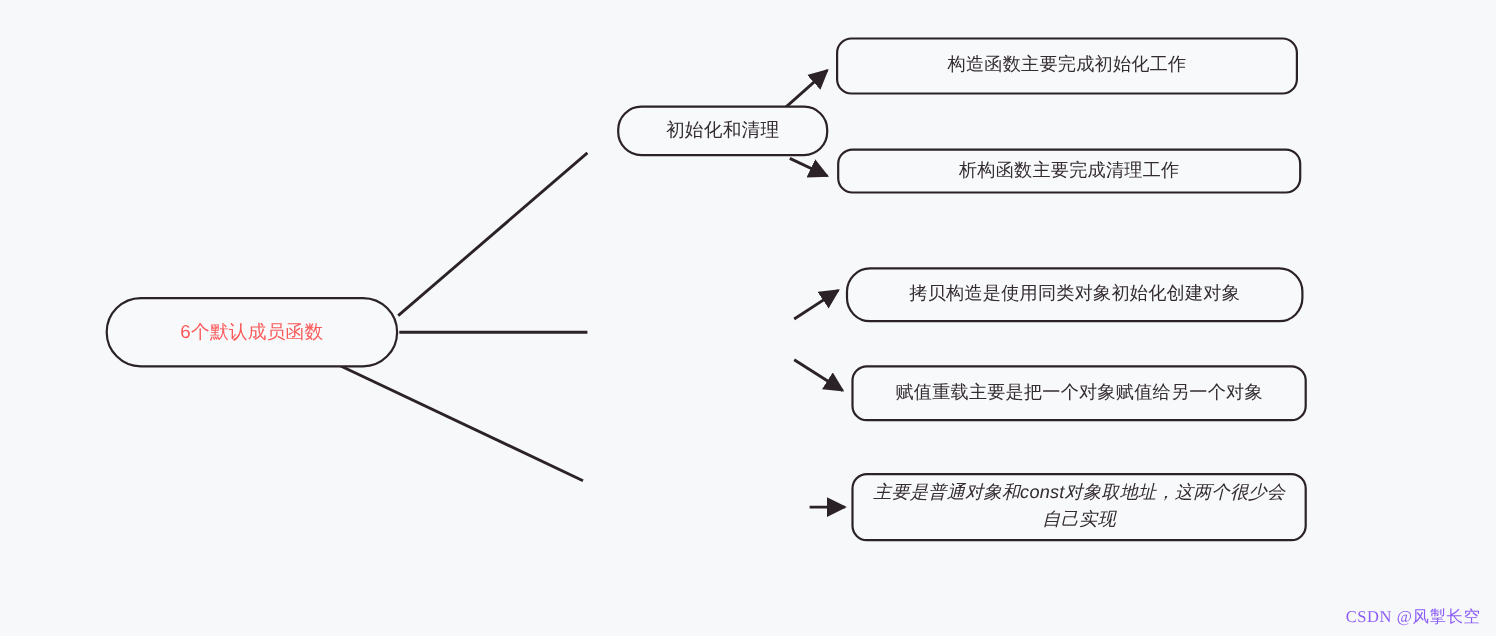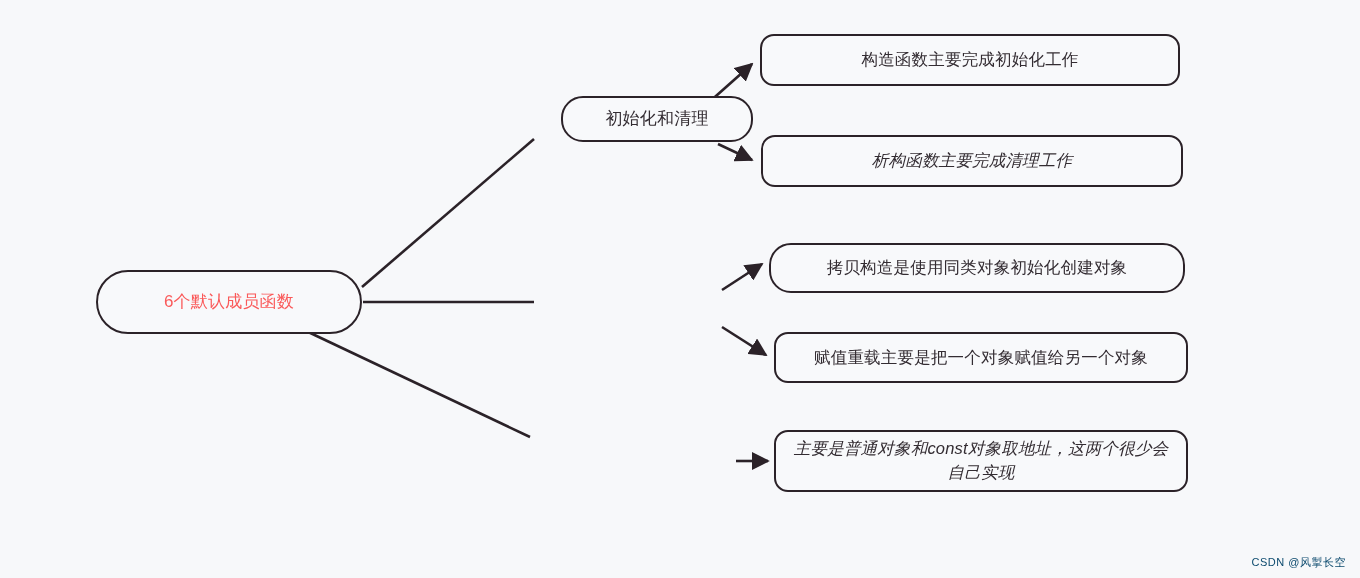--- a/index.html
+++ b/index.html
@@ -52,24 +52,25 @@
     font-size: 16.5px;
   }
   .node-label {
     display: block;
     width: 100%;
   }
   .watermark {
     position: absolute;
     right: 14px;
     bottom: 8px;
-    color: #0c4a6e;
-    font-size: 11px;
+    color: #8b5cf6;
+    font-size: 15px;
     letter-spacing: 0.5px;
     user-select: none;
+    font-family: Liberation Serif, serif;
   }
 </style>
 </head>
 <body>
 
 <div id="canvas">
 
   <svg class="edges" viewBox="0 0 1360 578" xmlns="http://www.w3.org/2000/svg">
     <defs>
       <marker id="arrow" viewBox="0 0 10 10" refX="9" refY="5" markerWidth="7" markerHeight="7" orient="auto-start-reverse">
@@ -99,21 +100,21 @@
   <div class="node branch" style="left:561px; top:96px; width:192px; height:46px;">
     <span class="node-label">初始化和清理</span>
   </div>
 
 
 
   <div class="node leaf" style="left:760px; top:34px; width:420px; height:52px;">
     <span class="node-label">构造函数主要完成初始化工作</span>
   </div>
 
-  <div class="node leaf" style="left:761px; top:135px; width:422px; height:52px;font-style:italic;">
+  <div class="node leaf" style="left:761px; top:135px; width:422px; height:41px;">
     <span class="node-label">析构函数主要完成清理工作</span>
   </div>
 
   <div class="node leaf" style="left:769px; top:243px; width:416px; height:50px;border-radius:22px;">
     <span class="node-label">拷贝构造是使用同类对象初始化创建对象</span>
   </div>
 
   <div class="node leaf" style="left:774px; top:332px; width:414px; height:51px;">
     <span class="node-label">赋值重载主要是把一个对象赋值给另一个对象</span>
   </div>

